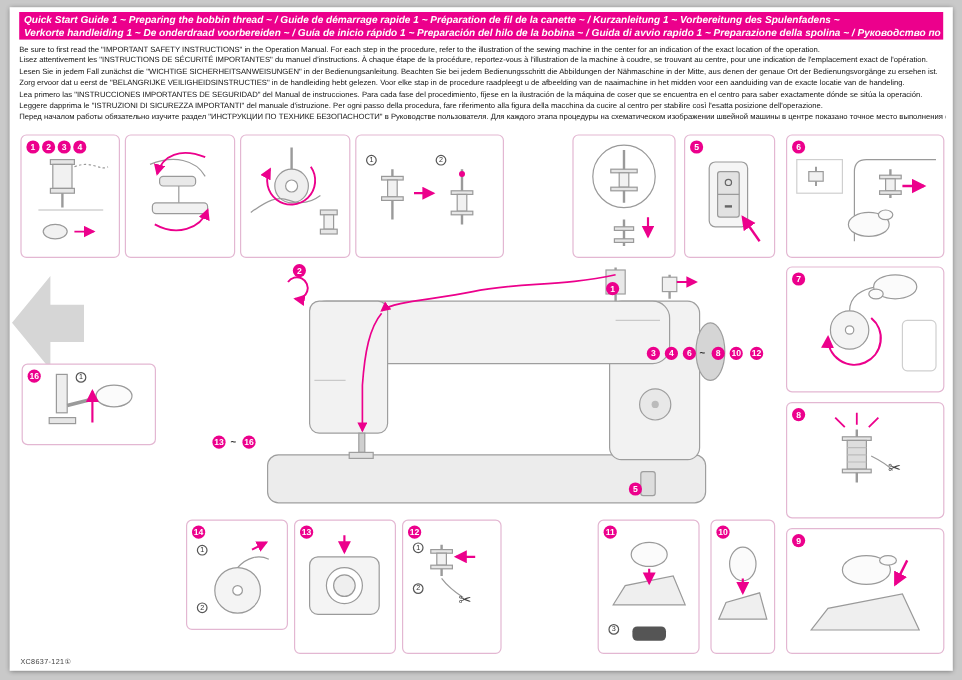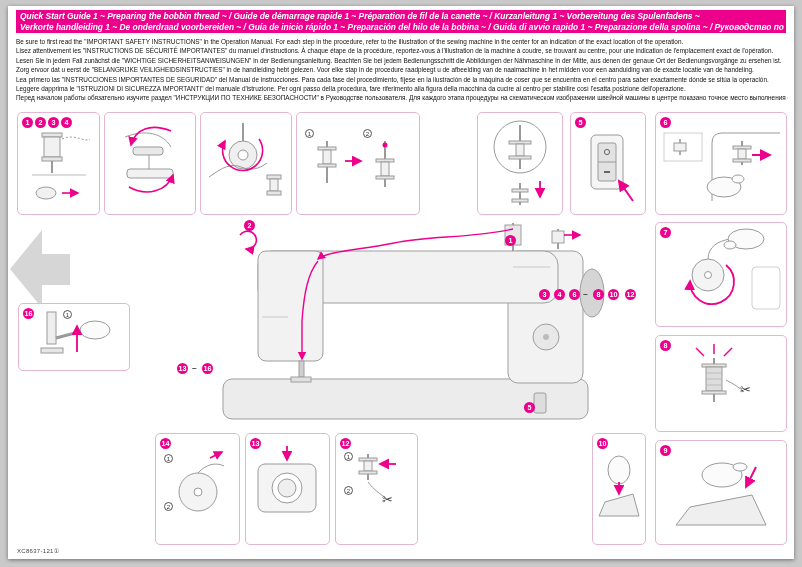--- a/index.html
+++ b/index.html
@@ -207,21 +207,21 @@
     <svg width="110" height="66" viewBox="0 0 110 66">
       <rect x="28" y="8" width="9" height="32" fill="#eee" stroke="#9a9a9a"></rect>
       <rect x="22" y="44" width="22" height="5" fill="#e6e6e6" stroke="#9a9a9a"></rect>
       <line x1="37" y1="34" x2="60" y2="28" stroke="#9a9a9a" stroke-width="3"></line>
       <ellipse cx="76" cy="26" rx="15" ry="9" fill="#fbfbfb" stroke="#9a9a9a"></ellipse>
       <line x1="58" y1="48" x2="58" y2="22" stroke="#ec008c" stroke-width="1.8" marker-end="url(#ah)"></line>
     </svg>
   </div>
 
 
-  <div class="panel" style="left:147px;top:427px;width:85px;height:112px">
+  <div class="panel" style="left:147px;top:427px;width:85px;height:92px">
     <span class="badge" style="left:4px;top:4px">14</span>
     <span class="sub" style="left:8px;top:20px">1</span>
     <span class="sub" style="left:8px;top:68px">2</span>
     <svg width="83" height="110" viewBox="0 0 83 110">
       <circle cx="42" cy="58" r="19" fill="#f4f4f4" stroke="#9a9a9a"></circle>
       <circle cx="42" cy="58" r="4" fill="#fff" stroke="#9a9a9a"></circle>
       <path d="M42,39 C50,30 60,28 68,32" stroke="#9a9a9a" fill="none"></path>
       <line x1="54" y1="24" x2="66" y2="18" stroke="#ec008c" stroke-width="1.6" marker-end="url(#ah)"></line>
     </svg>
   </div>
@@ -244,20 +244,30 @@
     <svg width="81" height="110" viewBox="0 0 81 110">
       <line x1="32" y1="20" x2="32" y2="46" stroke="#9a9a9a" stroke-width="2"></line>
       <rect x="23" y="24" width="18" height="3" fill="#e6e6e6" stroke="#9a9a9a"></rect>
       <rect x="28" y="27" width="8" height="10" fill="#f1f1f1" stroke="#9a9a9a"></rect>
       <rect x="23" y="37" width="18" height="3" fill="#e6e6e6" stroke="#9a9a9a"></rect>
       <line x1="60" y1="30" x2="44" y2="30" stroke="#ec008c" stroke-width="1.8" marker-end="url(#ah)"></line>
       <path d="M32,48 C38,56 44,60 50,64" stroke="#9a9a9a" fill="none"></path>
     </svg>
   </div>
 
+  <div class="panel" style="left:490px;top:427px;width:85px;height:112px">
+    <span class="badge" style="left:4px;top:4px">11</span>
+    <span class="sub" style="left:8px;top:86px">3</span>
+    <svg width="83" height="110" viewBox="0 0 83 110">
+      <polygon points="12,70 72,70 62,46 22,54" fill="#efefef" stroke="#9a9a9a"></polygon>
+      <ellipse cx="42" cy="28" rx="15" ry="10" fill="#fbfbfb" stroke="#9a9a9a"></ellipse>
+      <line x1="42" y1="40" x2="42" y2="52" stroke="#ec008c" stroke-width="1.8" marker-end="url(#ah)"></line>
+      <rect x="28" y="88" width="28" height="12" rx="4" fill="#555"></rect>
+    </svg>
+  </div>
 
   <div class="panel" style="left:584px;top:427px;width:54px;height:112px">
     <span class="badge" style="left:4px;top:4px">10</span>
     <svg width="52" height="110" viewBox="0 0 52 110">
       <polygon points="6,82 46,82 40,60 12,68" fill="#efefef" stroke="#9a9a9a"></polygon>
       <ellipse cx="26" cy="36" rx="11" ry="14" fill="#fbfbfb" stroke="#9a9a9a"></ellipse>
       <line x1="26" y1="48" x2="26" y2="60" stroke="#ec008c" stroke-width="1.8" marker-end="url(#ah)"></line>
     </svg>
   </div>
 

